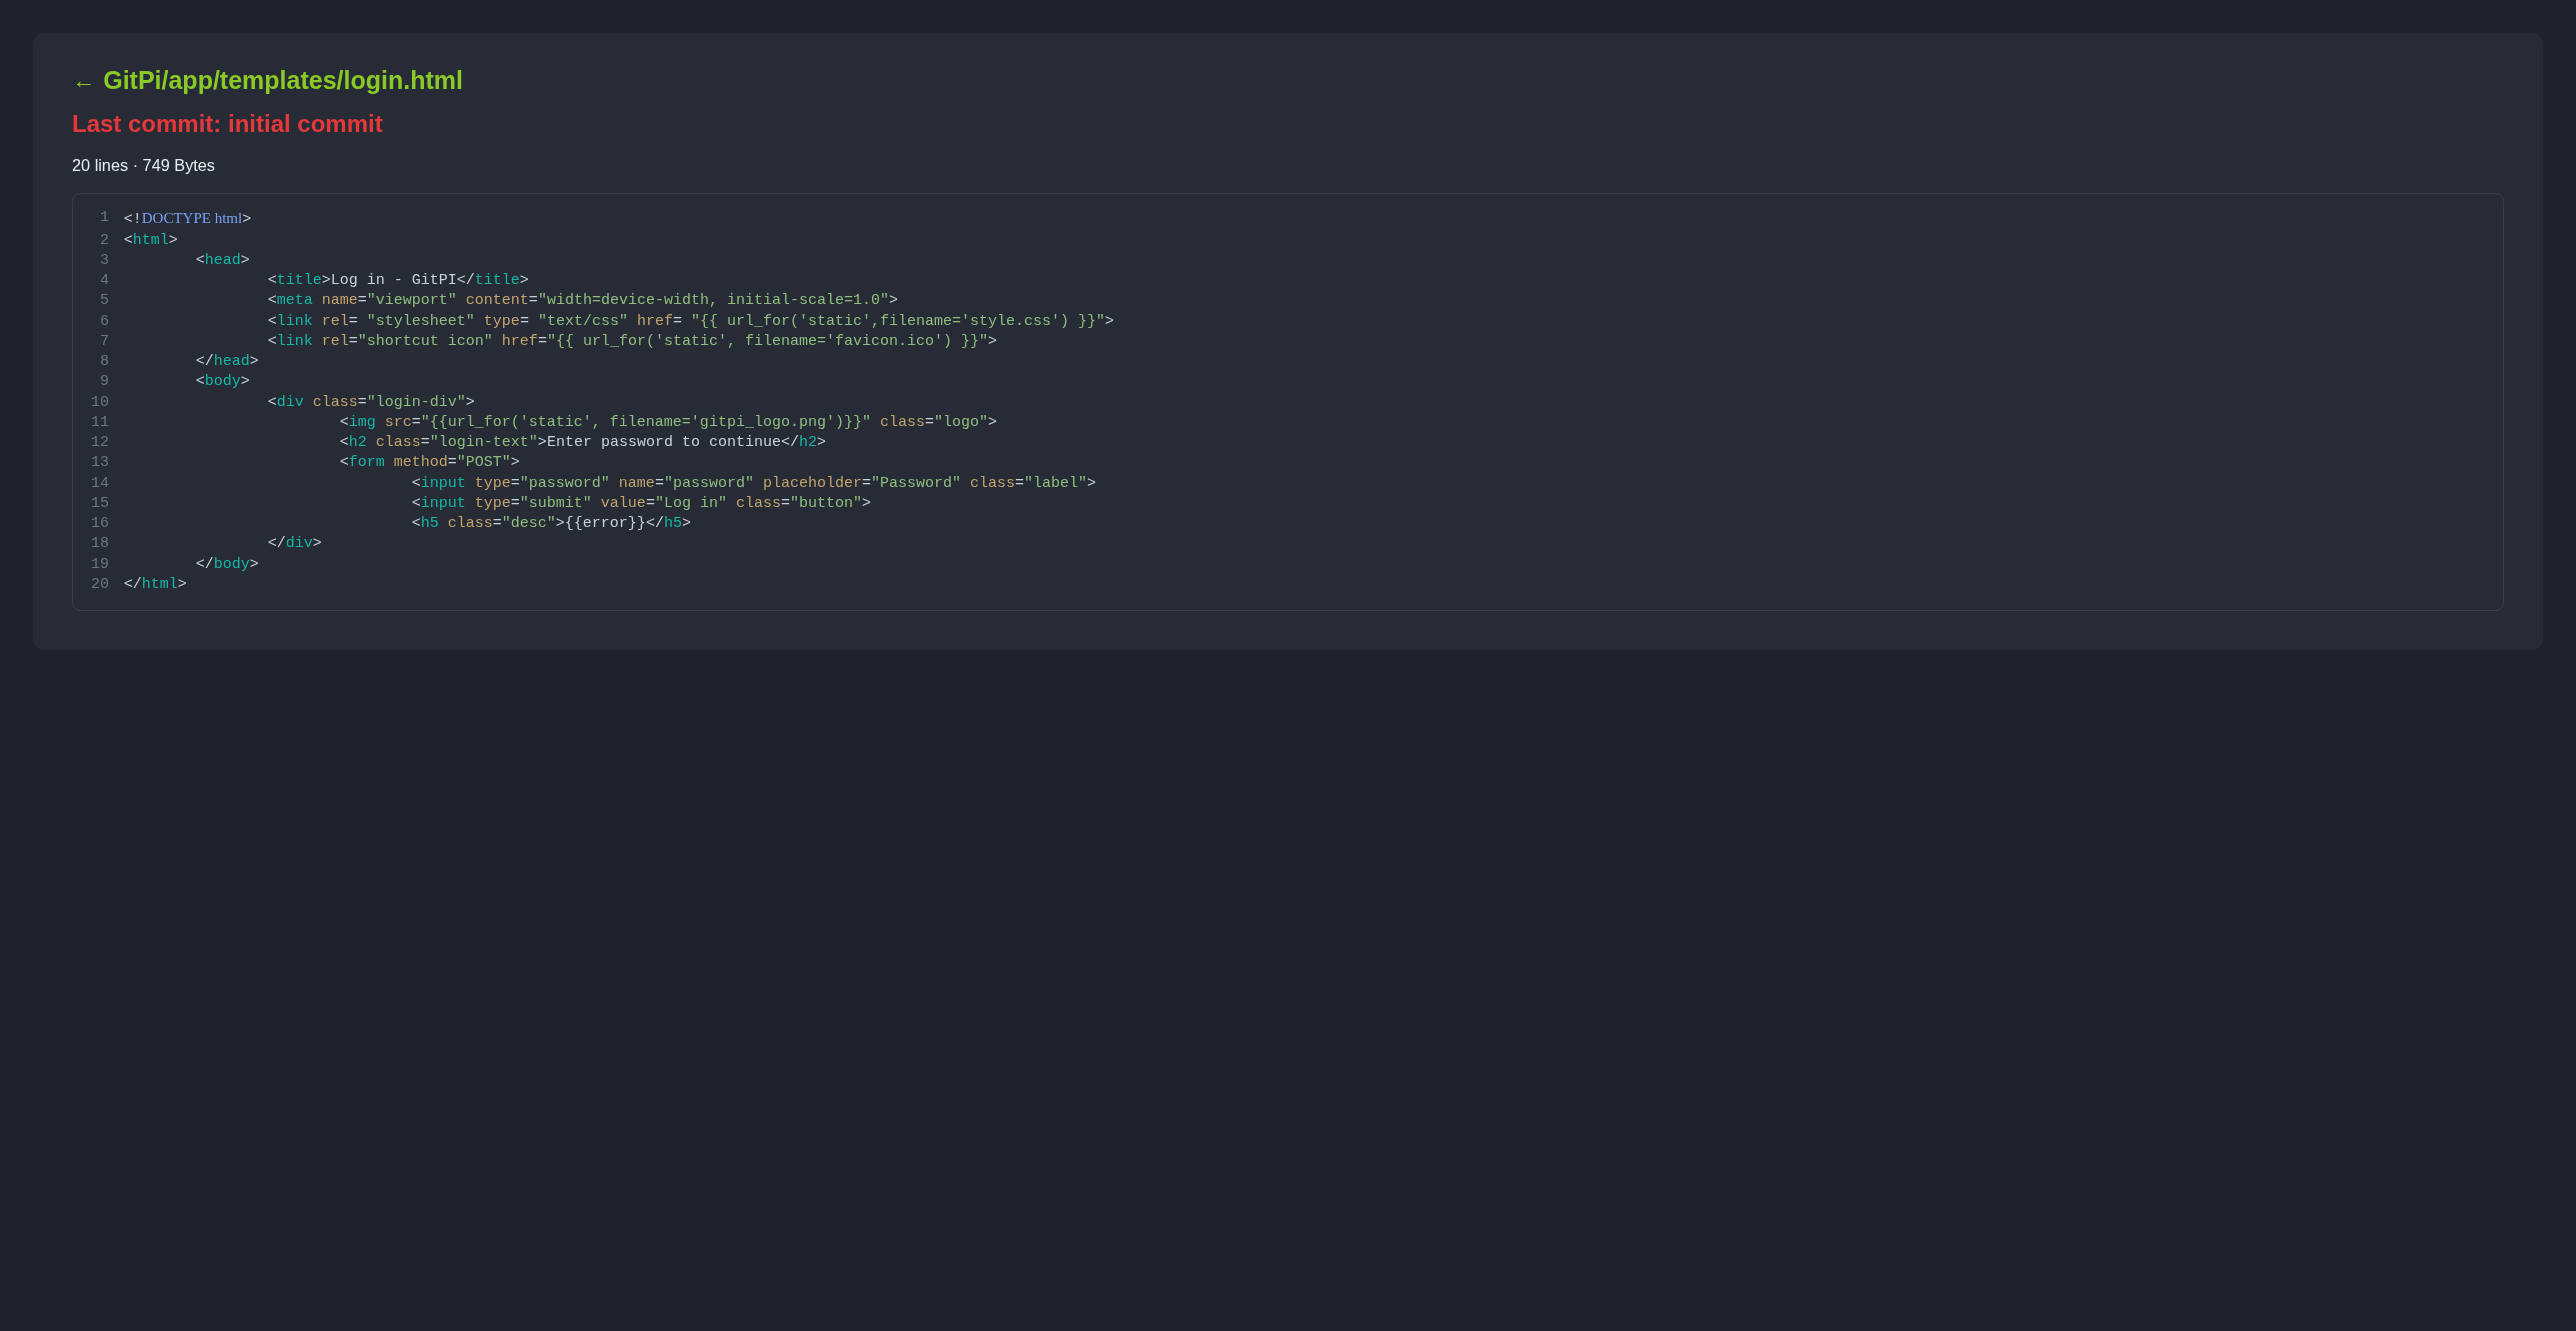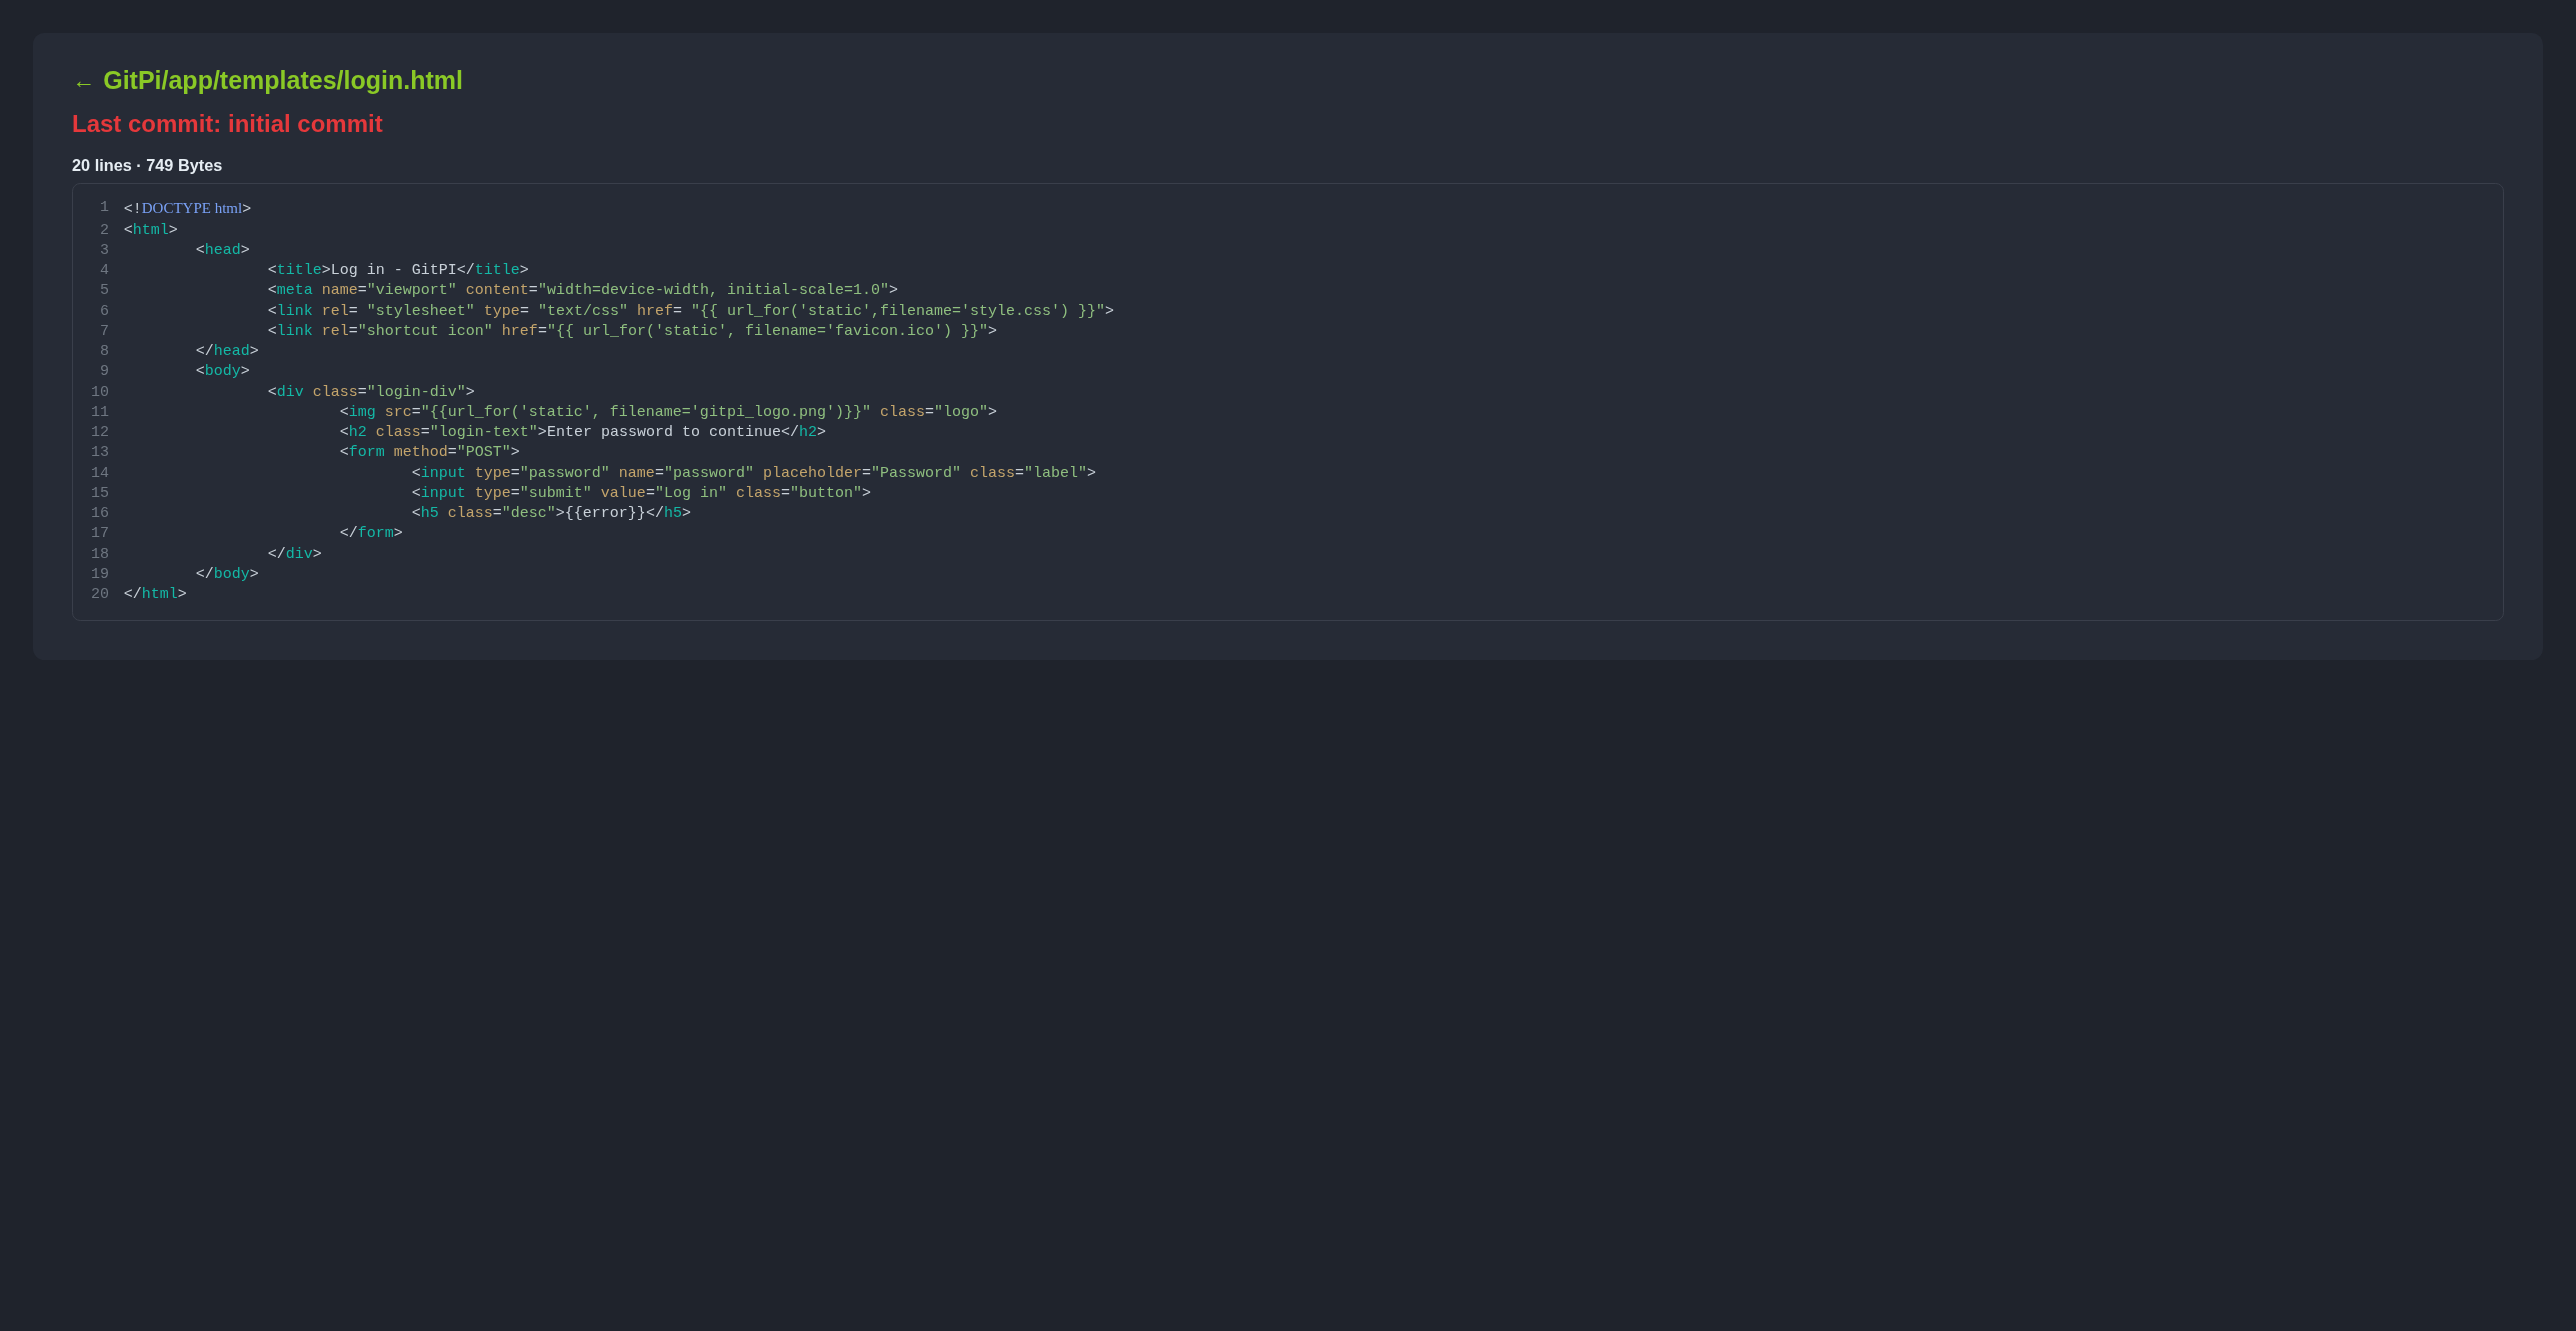--- a/index.html
+++ b/index.html
@@ -45,22 +45,22 @@
   .last-commit {
     color: #e5383b;
     font-size: 24px;
     font-weight: 700;
     margin-bottom: 18px;
   }
 
   .file-meta {
     color: #e6edf3;
     font-size: 16.3px;
-    font-weight: 700;
-    margin-bottom: 8px;
+    font-weight: 400;
+    margin-bottom: 18px;
   }
 
   .code-box {
     border: 0.8px solid #3a3f4b;
     border-radius: 8.2px;
     padding: 14.7px 18px;
     background: #262b36;
     overflow-x: auto;
   }
 
@@ -168,24 +168,20 @@
             </tr>
             <tr>
               <td class="lineno">15</td>
               <td>                                <span class="tok-punc">&lt;</span><span class="tok-tag">input</span><span class="tok-text"> </span><span class="tok-attr">type</span><span class="tok-punc">=</span><span class="tok-str">"submit"</span><span class="tok-text"> </span><span class="tok-attr">value</span><span class="tok-punc">=</span><span class="tok-str">"Log in"</span><span class="tok-text"> </span><span class="tok-attr">class</span><span class="tok-punc">=</span><span class="tok-str">"button"</span><span class="tok-punc">&gt;</span></td>
             </tr>
             <tr>
               <td class="lineno">16</td>
               <td>                                <span class="tok-punc">&lt;</span><span class="tok-tag">h5</span><span class="tok-text"> </span><span class="tok-attr">class</span><span class="tok-punc">=</span><span class="tok-str">"desc"</span><span class="tok-punc">&gt;</span><span class="tok-text">{{error}}</span><span class="tok-punc">&lt;/</span><span class="tok-tag">h5</span><span class="tok-punc">&gt;</span></td>
             </tr>
             <tr>
-              <td class="lineno">17</td>
-              <td>                        <span class="tok-punc">&lt;/</span><span class="tok-tag">form</span><span class="tok-punc">&gt;</span></td>
-            </tr>
-            <tr>
               <td class="lineno">18</td>
               <td>                <span class="tok-punc">&lt;/</span><span class="tok-tag">div</span><span class="tok-punc">&gt;</span></td>
             </tr>
             <tr>
               <td class="lineno">19</td>
               <td>        <span class="tok-punc">&lt;/</span><span class="tok-tag">body</span><span class="tok-punc">&gt;</span></td>
             </tr>
             <tr>
               <td class="lineno">20</td>
               <td><span class="tok-punc">&lt;/</span><span class="tok-tag">html</span><span class="tok-punc">&gt;</span></td>

